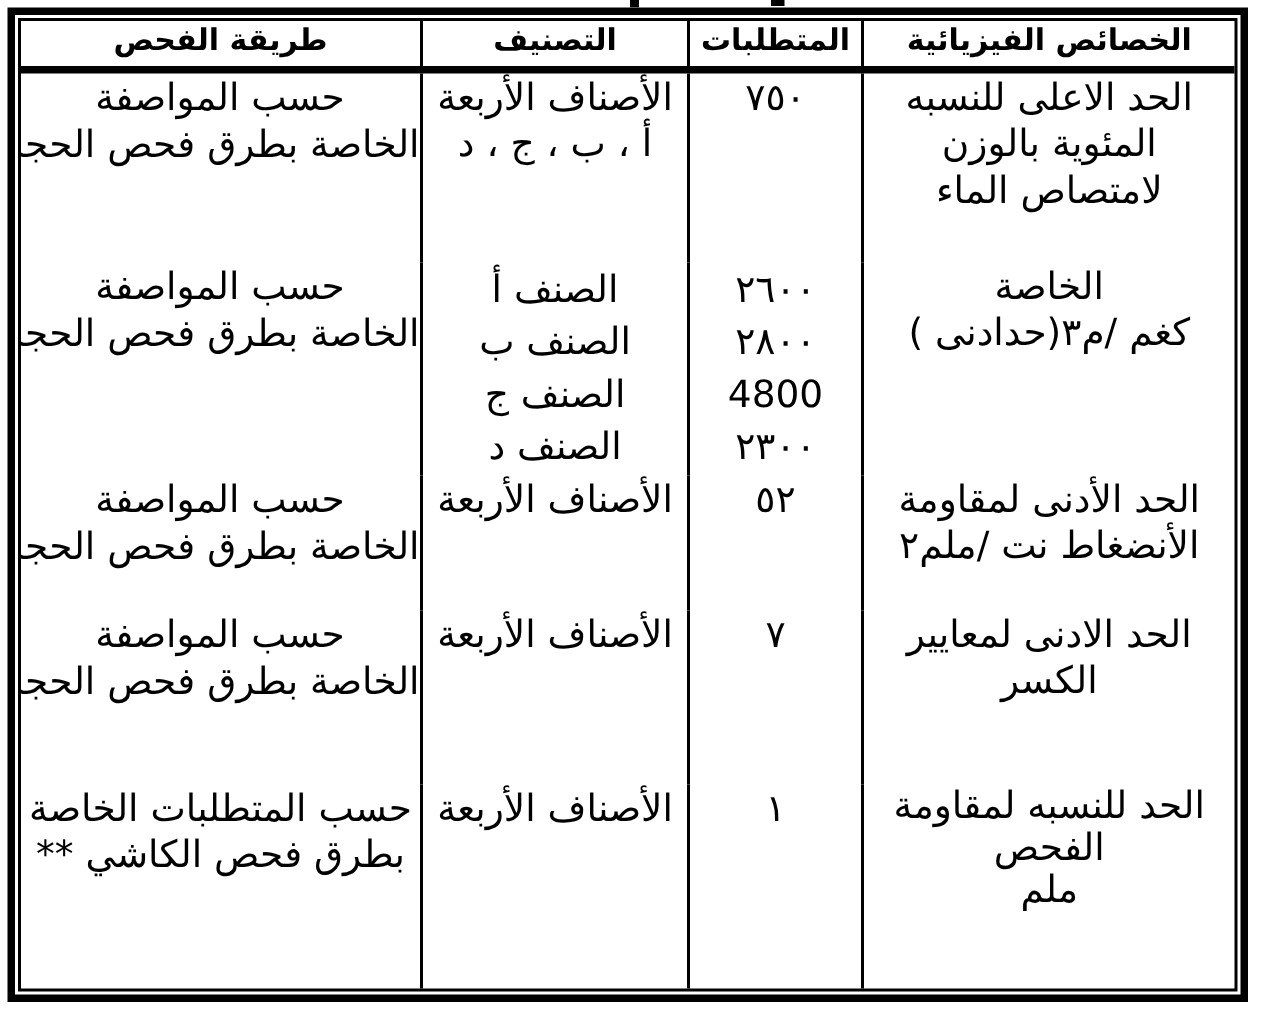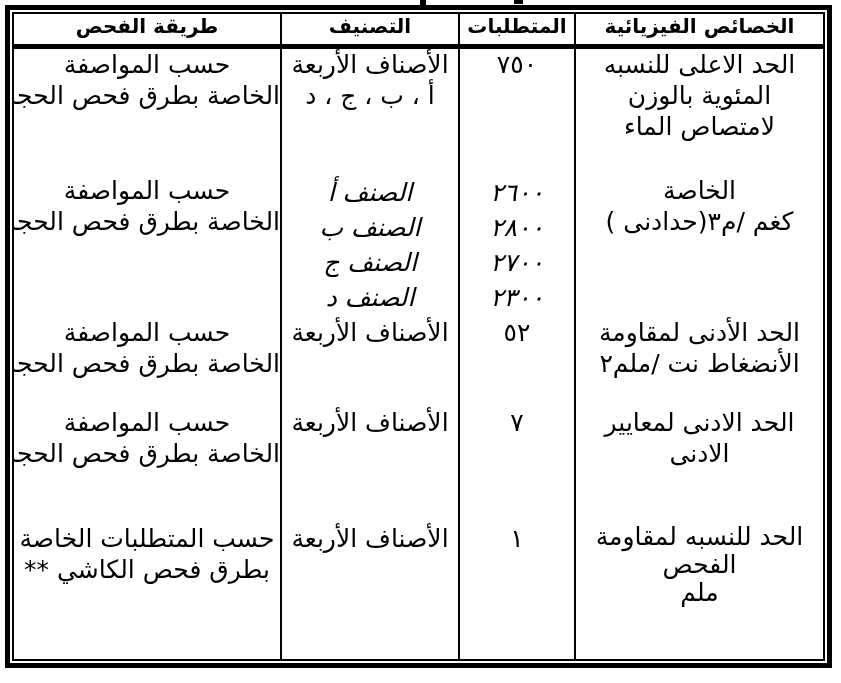--- a/index.html
+++ b/index.html
@@ -75,21 +75,21 @@
     font-size: 25px;
     line-height: 31px;
     padding-top: 7px;
   }
   tr.r1 { height: 128px; }
   tr.r2 { height: 142px; }
   tr.r3 { height: 90px; }
   tr.r4 { height: 116px; }
   
 
-  td.lh-wide { line-height: 35px; font-style: italic; }
+  td.lh-wide { line-height: 35px; }
   td.r5-phys   { padding-top: 14px; line-height: 28px; }
   td.r5-mid    { padding-top: 46px; }
   td.r5-req    { padding-top: 80px; }
   .cell-line { white-space: nowrap; }
 </style>
 </head>
 <body>
 
 <div class="page">
   <div class="artifact a1"></div>
@@ -133,21 +133,21 @@
           </tr>
 
           <tr class="r2">
             <td>
               <div class="cell-line">الخاصة</div>
               <div class="cell-line">كغم /م٣(حدادنى )</div>
             </td>
             <td class="lh-wide">
               <div class="cell-line">٢٦٠٠</div>
               <div class="cell-line">٢٨٠٠</div>
-              <div class="cell-line">٢٧٠٠</div>
+              <div class="cell-line">4800</div>
               <div class="cell-line">٢٣٠٠</div>
             </td>
             <td class="lh-wide">
               <div class="cell-line">الصنف أ</div>
               <div class="cell-line">الصنف ب</div>
               <div class="cell-line">الصنف ج</div>
               <div class="cell-line">الصنف د</div>
             </td>
             <td>
               <div class="cell-line">حسب المواصفة</div>
@@ -168,21 +168,21 @@
             </td>
             <td>
               <div class="cell-line">حسب المواصفة</div>
               <div class="cell-line">الخاصة بطرق فحص الحجر *</div>
             </td>
           </tr>
 
           <tr class="r4">
             <td>
               <div class="cell-line">الحد الادنى لمعايير</div>
-              <div class="cell-line">الادنى</div>
+              <div class="cell-line">الكسر</div>
             </td>
             <td>
               <div class="cell-line">٧</div>
             </td>
             <td>
               <div class="cell-line">الأصناف الأربعة</div>
             </td>
             <td>
               <div class="cell-line">حسب المواصفة</div>
               <div class="cell-line">الخاصة بطرق فحص الحجر *</div>

